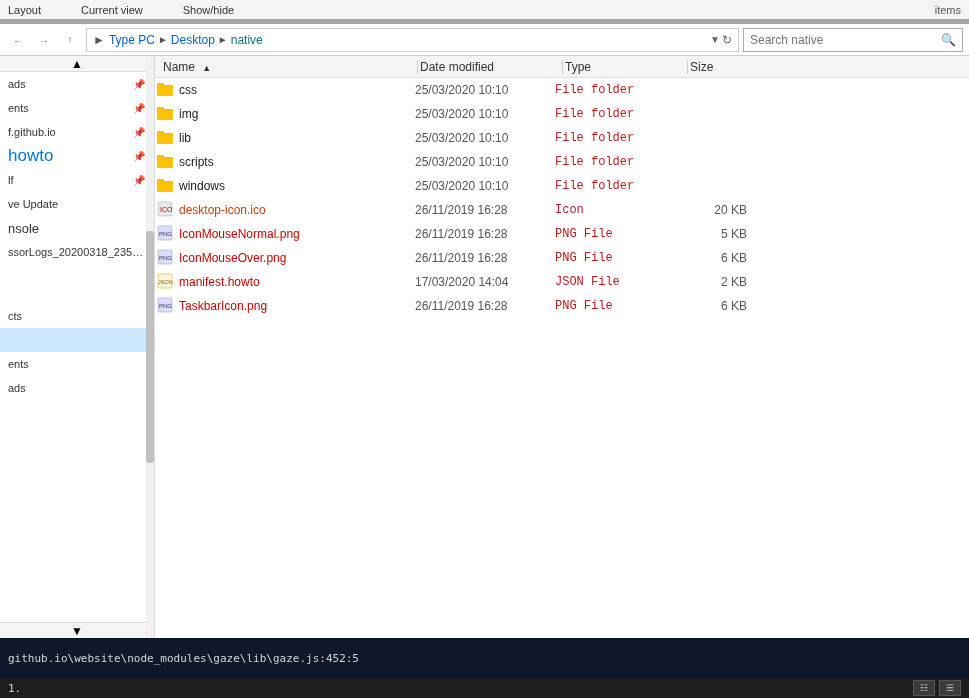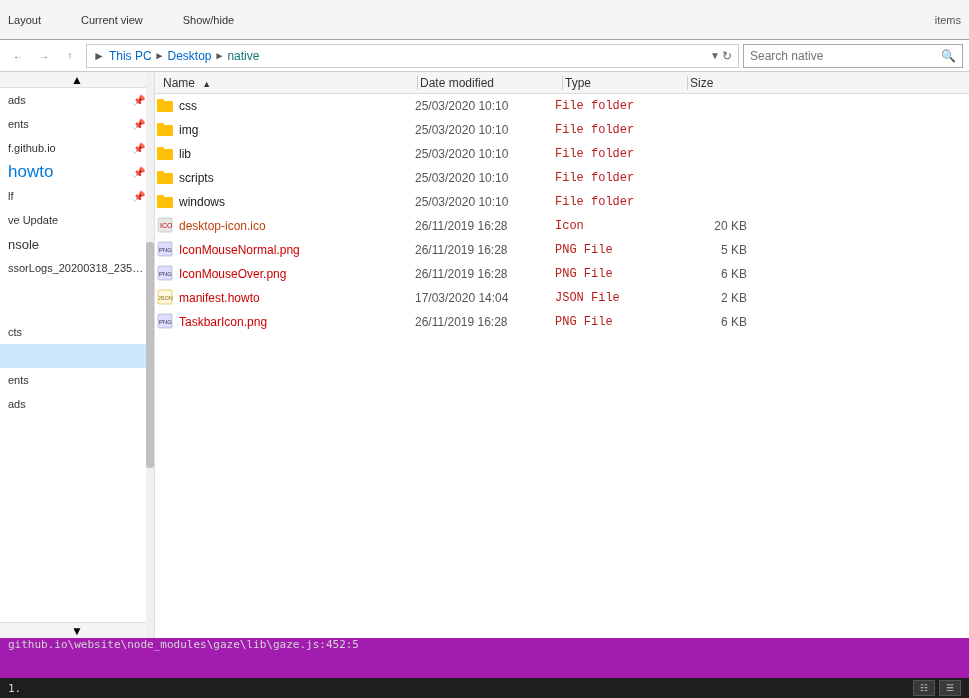--- a/index.html
+++ b/index.html
@@ -10,22 +10,22 @@
       width: 969px;
       height: 698px;
       overflow: hidden;
       display: flex;
       flex-direction: column;
     }
 
     
     .ribbon {
       background: #f5f5f5;
-      border-bottom: 1px solid #a3a3a3;
-      height: 40px;
+      border-bottom: 5px solid #a3a3a3;
+      height: 24px;
       display: flex;
       align-items: center;
       padding: 0 8px;
       gap: 40px;
       font-size: 11px;
       color: #333;
     }
     .ribbon-section {
       display: flex;
       align-items: center;
@@ -238,25 +238,25 @@
     }
     .file-row .file-size {
       width: 80px;
       color: #555;
       text-align: right;
       padding-right: 8px;
     }
 
     
     .status-bar {
-      background: #a21caf;
+      background: #0f172a;
       color: #d4d4d4;
       height: 40px;
       display: flex;
-      align-items: flex-start;
+      align-items: center;
       padding: 0 8px;
       font-size: 11px;
       font-family: Consolas, monospace;
       flex-shrink: 0;
     }
 
     .sidebar-section-up {
       height: 16px;
       display: flex;
       align-items: center;
@@ -295,21 +295,21 @@
 </div>
 
 <div class="address-bar">
   <div class="nav-buttons">
     <button class="nav-btn">←</button>
     <button class="nav-btn">→</button>
     <button class="nav-btn">↑</button>
   </div>
   <div class="breadcrumb-bar">
     <span style="color:#555; margin-right:4px;">►</span>
-    <span class="breadcrumb-item">This PC</span>
+    <span class="breadcrumb-item">Type PC</span>
     <span class="breadcrumb-sep">►</span>
     <span class="breadcrumb-item">Desktop</span>
     <span class="breadcrumb-sep">►</span>
     <span class="breadcrumb-current">native</span>
     <div class="breadcrumb-chevron">
       <button style="border:none; background:transparent; cursor:pointer; color:#666; font-size:10px;">▼</button>
       <button style="border:none; background:transparent; cursor:pointer; color:#666; font-size:12px;">↻</button>
     </div>
   </div>
   <div class="search-box">

